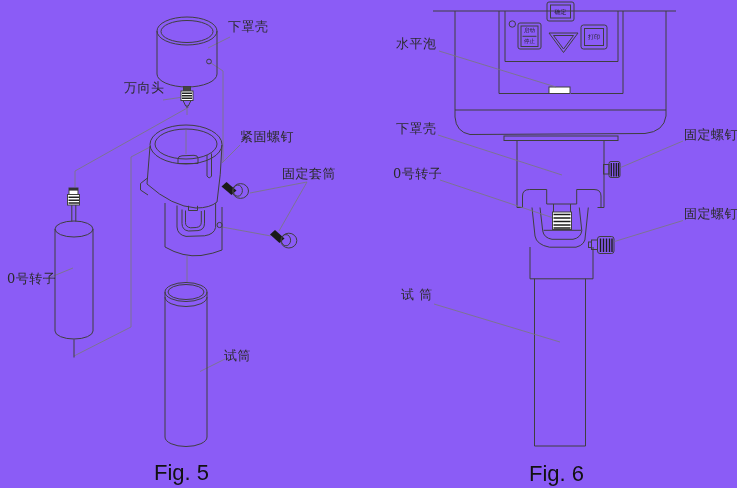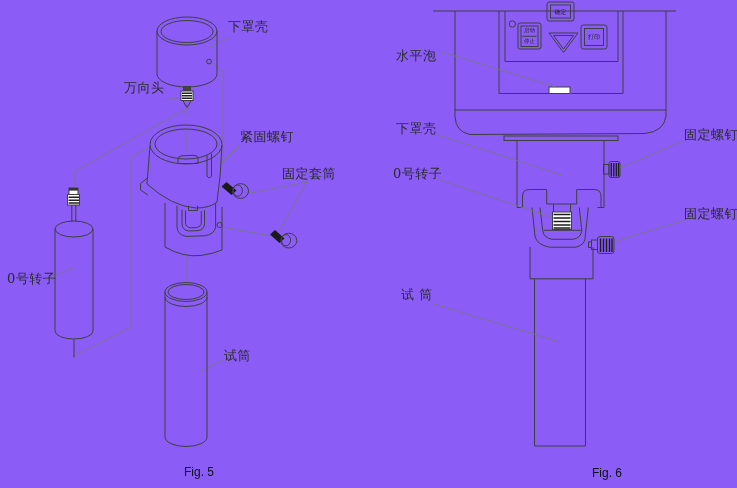--- a/index.html
+++ b/index.html
@@ -1,22 +1,22 @@
 <!DOCTYPE html>
 <html><head>
 <meta charset="utf-8">
 <style>
   html,body{margin:0;padding:0;background:#fff;}
   #stage{position:relative;width:737px;height:488px;background:#8b5cf6;overflow:hidden;
          font-family:"DejaVu Serif","Liberation Serif",serif;}
   #lineart{position:absolute;left:0;top:0;}
   .lbl{position:absolute;font-size:13px;line-height:15px;color:#2b2b2b;white-space:nowrap;
        letter-spacing:0.5px;}
-  .cap{position:absolute;font-size:12px;line-height:19px;color:#111;
-       font-family:"Liberation Sans","DejaVu Sans",sans-serif;text-align:right;width:60px;}
+  .cap{position:absolute;font-size:22px;line-height:19px;color:#111;
+       font-family:"Liberation Sans","DejaVu Sans",sans-serif;text-align:left;width:60px;}
   .btn-txt{position:absolute;color:#222;text-align:center;line-height:1;
            font-family:"DejaVu Sans","Liberation Sans",sans-serif;}
 </style>
 </head>
 <body>
 
 <div id="stage">
 
   <svg id="lineart" width="737" height="488" viewBox="0 0 737 488">
 
@@ -186,26 +186,26 @@
   </svg>
 
   <div class="lbl" style="left:228px;top:19px">下罩壳</div>
   <div class="lbl" style="left:124px;top:80px">万向头</div>
   <div class="lbl" style="left:240px;top:129px">紧固螺钉</div>
   <div class="lbl" style="left:282px;top:166px">固定套筒</div>
   <div class="lbl" style="left:7px;top:271px">0号转子</div>
   <div class="lbl" style="left:224px;top:348px">试筒</div>
   <div class="cap" style="left:154px;top:463px">Fig. 5</div>
 
-  <div class="lbl" style="left:396px;top:48px">水平泡</div>
+  <div class="lbl" style="left:396px;top:36px">水平泡</div>
   <div class="lbl" style="left:396px;top:121px">下罩壳</div>
   <div class="lbl" style="left:393px;top:166px">0号转子</div>
   <div class="lbl" style="left:684px;top:127px">固定螺钉</div>
   <div class="lbl" style="left:684px;top:206px">固定螺钉</div>
   <div class="lbl" style="left:401px;top:287px">试 筒</div>
-  <div class="cap" style="left:562px;top:464px">Fig. 6</div>
+  <div class="cap" style="left:529px;top:464px">Fig. 6</div>
 
   <div class="btn-txt" style="left:550px;top:8.5px;width:21px;font-size:6px">确定</div>
   <div class="btn-txt" style="left:521px;top:28px;width:17px;font-size:5.5px">启动</div>
   <div class="btn-txt" style="left:521px;top:39px;width:17px;font-size:5.5px">停止</div>
   <div class="btn-txt" style="left:584px;top:34px;width:20px;font-size:6px">打印</div>
 
 </div>
 
 </body></html>

